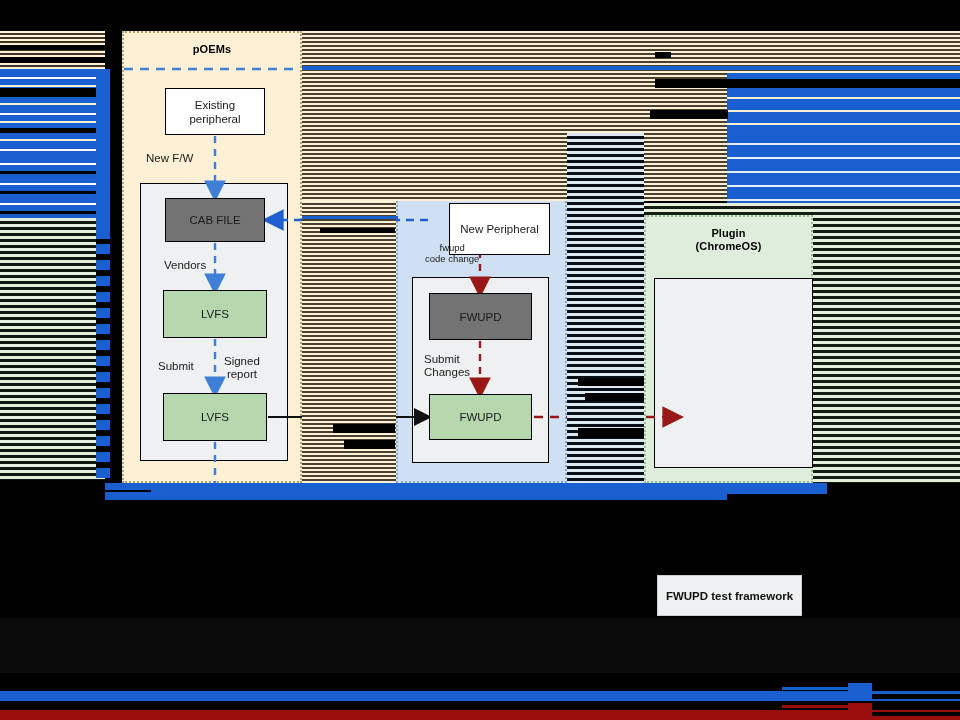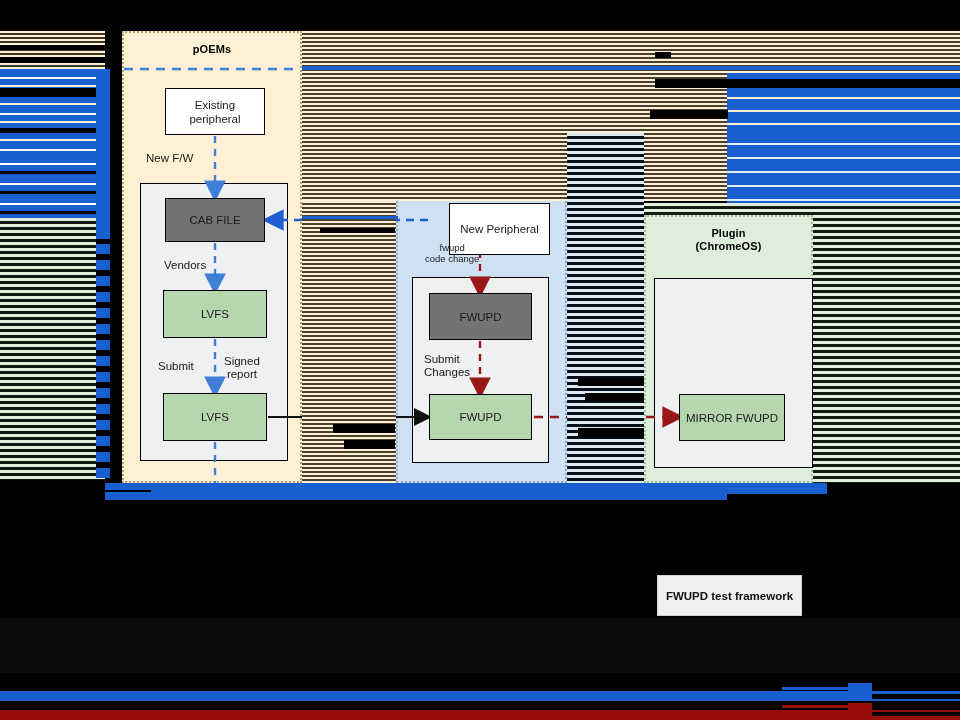--- a/index.html
+++ b/index.html
@@ -134,23 +134,20 @@
       </div>
     <div class="node n-blue  nd-newperi">
         <span>New Peripheral</span>
       </div>
     <div class="node n-pink  nd-plugin">
         <span>FWUPD</span>
       </div>
     <div class="node n-green nd-fwupd">
         <span>FWUPD</span>
       </div>
-    <div class="node n-green nd-mfwupd">
-        <span>MIRROR FWUPD</span>
-      </div>
 
     <div class="elabel el-newfw">New F/W</div>
     <div class="elabel el-upload">Vendors</div>
     <div class="elabel el-submit">Submit</div>
     <div class="elabel el-signed">Signed
 report</div>
     <div class="elabel el-fwupdcc">fwupd
 code change</div>
     <div class="elabel el-subchg">Submit
 Changes</div>

